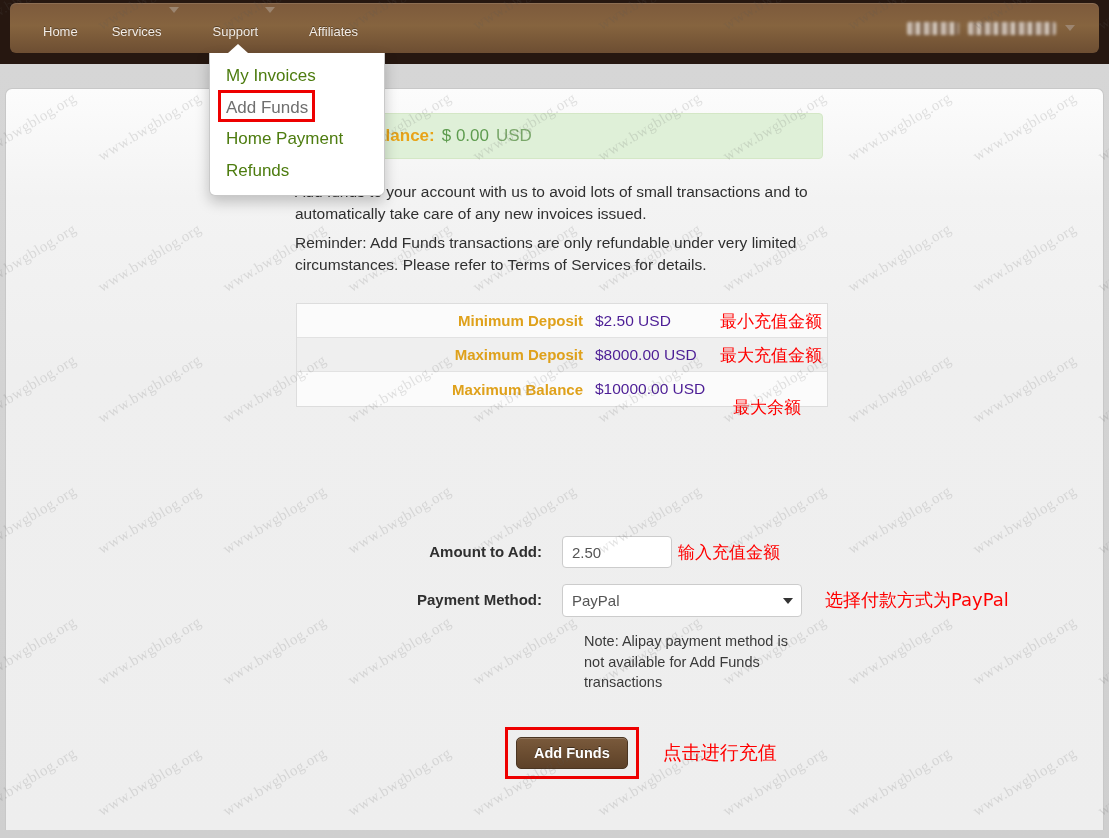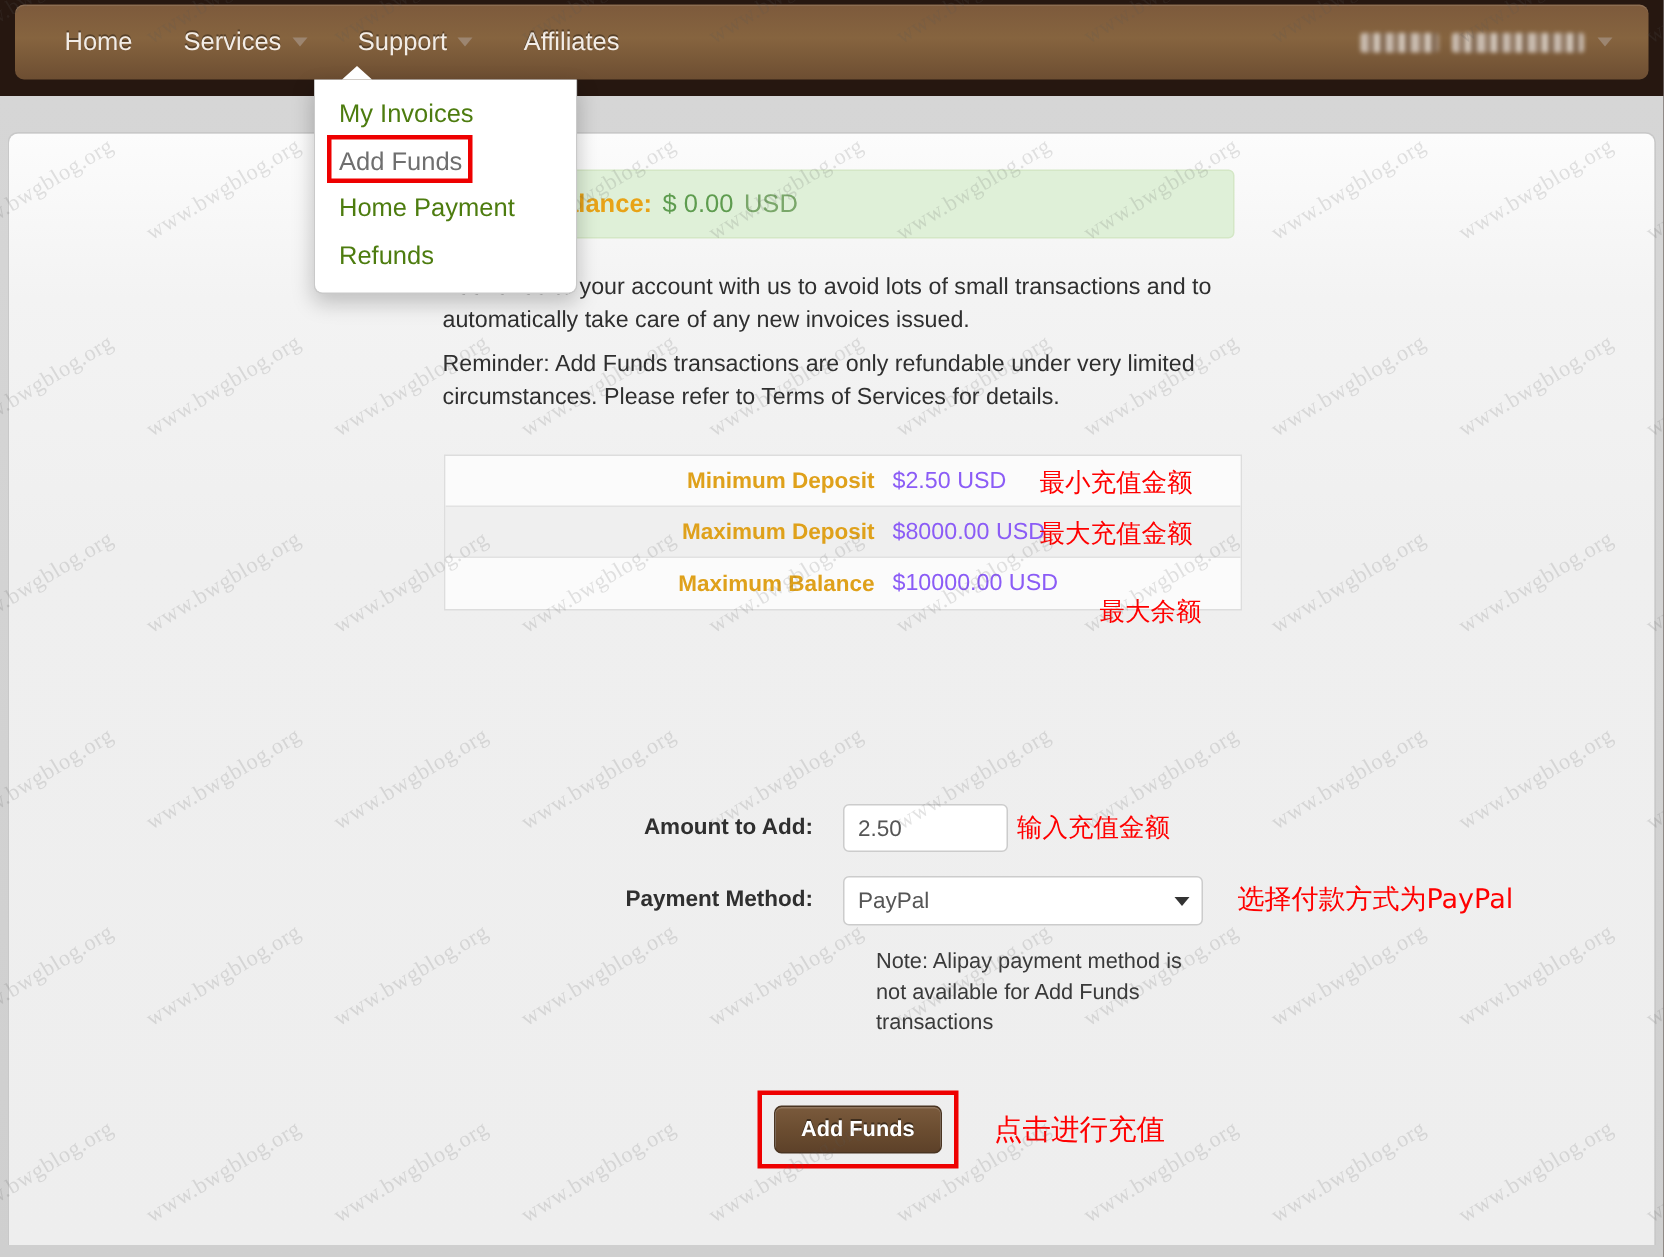--- a/index.html
+++ b/index.html
@@ -34,26 +34,25 @@
   }
   .nav-items {
     position: absolute;
     left: 16px; top: 0;
     height: 50px;
     display: flex;
     align-items: center;
   }
   .nav-link {
     display: flex;
-    align-items: center;
     gap: 7px;
     height: 50px;
     padding: 4px 17px;
     color: #f2ece6;
-    font-size: 17px;
+    font-size: 13px;
     line-height: 50px;
     text-decoration: none;
     cursor: pointer;
     white-space: nowrap;
     text-shadow: 0 -1px 0 rgba(0,0,0,.35);
   }
   .nav-link.active {
     background: rgba(0,0,0,.10);
     box-shadow: inset 0 2px 6px rgba(0,0,0,.22);
     border-radius: 4px;
@@ -226,32 +225,32 @@
     width: 298px;
     text-align: right;
     padding-right: 12px;
     font-size: 15px;
     font-weight: bold;
     color: #dfa11b;
     white-space: nowrap;
   }
   .lim-value {
     font-size: 15.5px;
-    color: #8b5cf6;
+    color: #4c1d95;
     white-space: nowrap;
   }
   .cn-note {
     position: absolute;
     color: #ff0000;
     font-family: "DejaVu Sans", sans-serif;
     font-size: 17px;
     white-space: nowrap;
     font-weight: 500;
   }
-  .cn-row { left: 396px; top: 6px; }
+  .cn-row { left: 423px; top: 6px; }
   .cn-row.r3 { left: 436px; margin-top: 18px; }
 
   
   .form-row {
     position: absolute;
     display: flex;
     align-items: flex-start;
   }
   .fr-amount  { left: 290px; top: 447px; }
   .fr-method  { left: 290px; top: 495px; }

